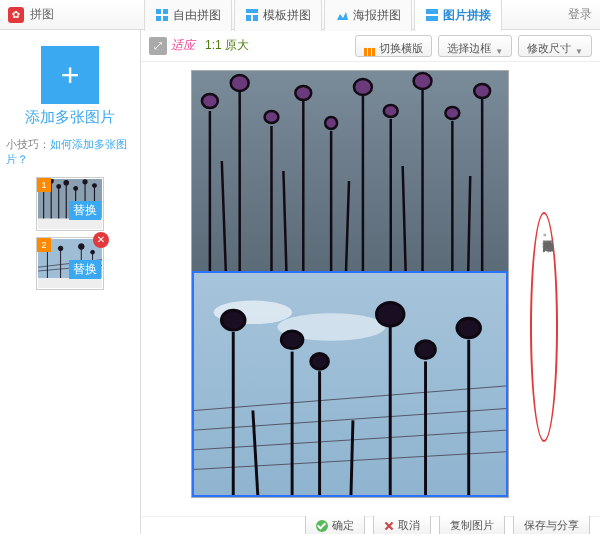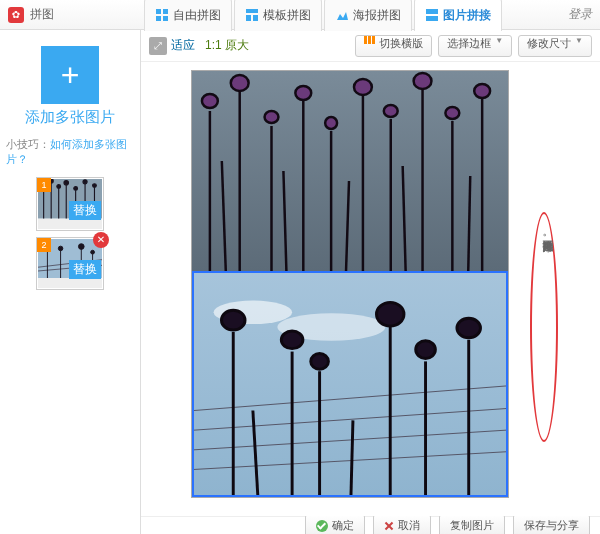--- a/index.html
+++ b/index.html
@@ -7,21 +7,21 @@
   
   .topbar { height: 30px; background: linear-gradient(#fff,#f5f5f5); border-bottom: 1px solid #ddd; display: flex; align-items: center; padding: 0 8px; }
   .app-logo { width: 16px; height: 16px; background: #e2393c; border-radius: 3px; display: flex; align-items: center; justify-content: center; color: #fff; font-size: 10px; margin-right: 6px; }
   .app-title { color: #666; font-size: 12px; }
   
   .tabs { display: flex; margin-left: 90px; gap: 2px; }
   .tab { height: 26px; padding: 16px 10px; display: flex; align-items: center; gap: 4px; background: #fafafa; border: 1px solid #ddd; border-bottom: none; border-radius: 4px 4px 0 0; color: #555; cursor: pointer; }
   .tab.active { background: #fff; color: #2a8bd8; font-weight: bold; }
   .tab-icon { width: 14px; height: 14px; }
   
-  .login { margin-left: auto; color: #888; cursor: pointer; font-style: italic; }
+  .login { margin-left: auto; color: #888; cursor: pointer; }
   
   .main { display: flex; height: calc(100% - 30px); }
   
   .sidebar { width: 140px; padding: 10px 6px; background: #fff; }
   .add-btn { width: 58px; height: 58px; margin: 6px auto 4px; background: #3aa9f1; display: flex; align-items: center; justify-content: center; color: #fff; font-size: 32px; cursor: pointer; }
   .add-label { text-align: center; color: #3aa9f1; font-size: 15px; margin-bottom: 10px; }
   .tip { color: #888; font-size: 11px; text-align: left; margin-bottom: 10px; }
   .tip a { color: #3aa9f1; text-decoration: none; }
   
   .thumb-list { display: flex; flex-direction: column; gap: 6px; align-items: center; }
@@ -29,24 +29,24 @@
   .thumb-badge { position: absolute; top: 0; left: 0; width: 14px; height: 14px; background: #ff8a00; color: #fff; font-size: 9px; display: flex; align-items: center; justify-content: center; z-index: 2; }
   .thumb-close { position: absolute; top: -6px; right: -6px; width: 16px; height: 16px; background: #e2393c; color: #fff; border-radius: 50%; display: flex; align-items: center; justify-content: center; font-size: 10px; cursor: pointer; z-index: 2; }
   .thumb-img { width: 100%; height: 42px; }
   .thumb-replace { position: absolute; bottom: 10px; right: 2px; background: #3aa9f1; color: #fff; font-size: 12px; padding: 1px 4px; cursor: pointer; }
   .thumb-bar { height: 10px; background: #eee; }
   
   .canvas-area { flex: 1; border-left: 1px solid #ddd; display: flex; flex-direction: column; }
   .toolbar { height: 32px; border-bottom: 1px solid #eee; display: flex; align-items: center; padding: 0 8px; gap: 6px; }
   .tb-left { display: flex; align-items: center; gap: 4px; }
   .fit-icon { width: 18px; height: 18px; background: #aaa; border-radius: 2px; display: flex; align-items: center; justify-content: center; color: #fff; font-size: 10px; }
-  .fit-label { color: #0369a1; }
+  .fit-label { color: #ec4899; font-style: italic; }
   .zoom { color: #4d7c0f; margin-left: 6px; }
   .tb-right { margin-left: auto; display: flex; gap: 6px; }
-  .tb-btn { height: 22px; padding: 0 8px; border: 1px solid #ccc; background: linear-gradient(#fff,#f2f2f2); border-radius: 3px; display: flex; align-items: flex-start; gap: 4px; color: #555; cursor: pointer; font-size: 11px; }
+  .tb-btn { height: 22px; padding: 0 8px; border: 1px solid #ccc; background: linear-gradient(#fff,#f2f2f2); border-radius: 3px; display: flex; align-items: flex-end; gap: 4px; color: #555; cursor: pointer; font-size: 11px; }
   .tb-btn .sq { display: flex; gap: 1px; }
   .tb-btn .sq span { width: 3px; height: 8px; background: #ff8a00; display: block; }
   .chev { font-size: 8px; color: #888; }
   
   .workspace { flex: 1; position: relative; overflow: hidden; background: #fff; }
   .collage { position: absolute; left: 50px; top: 8px; width: 318px; border: 1px solid #aaa; }
   .img-top { height: 200px; background: #6b7a8a; position: relative; overflow: hidden; }
   .img-bottom { height: 226px; background: #a0bfd6; border: 2px solid #2a72ff; position: relative; overflow: hidden; }
   
   .annotation-circle { position: absolute; right: 42px; top: 150px; width: 28px; height: 230px; border: 2px solid #e2393c; border-radius: 50%; pointer-events: none; }

